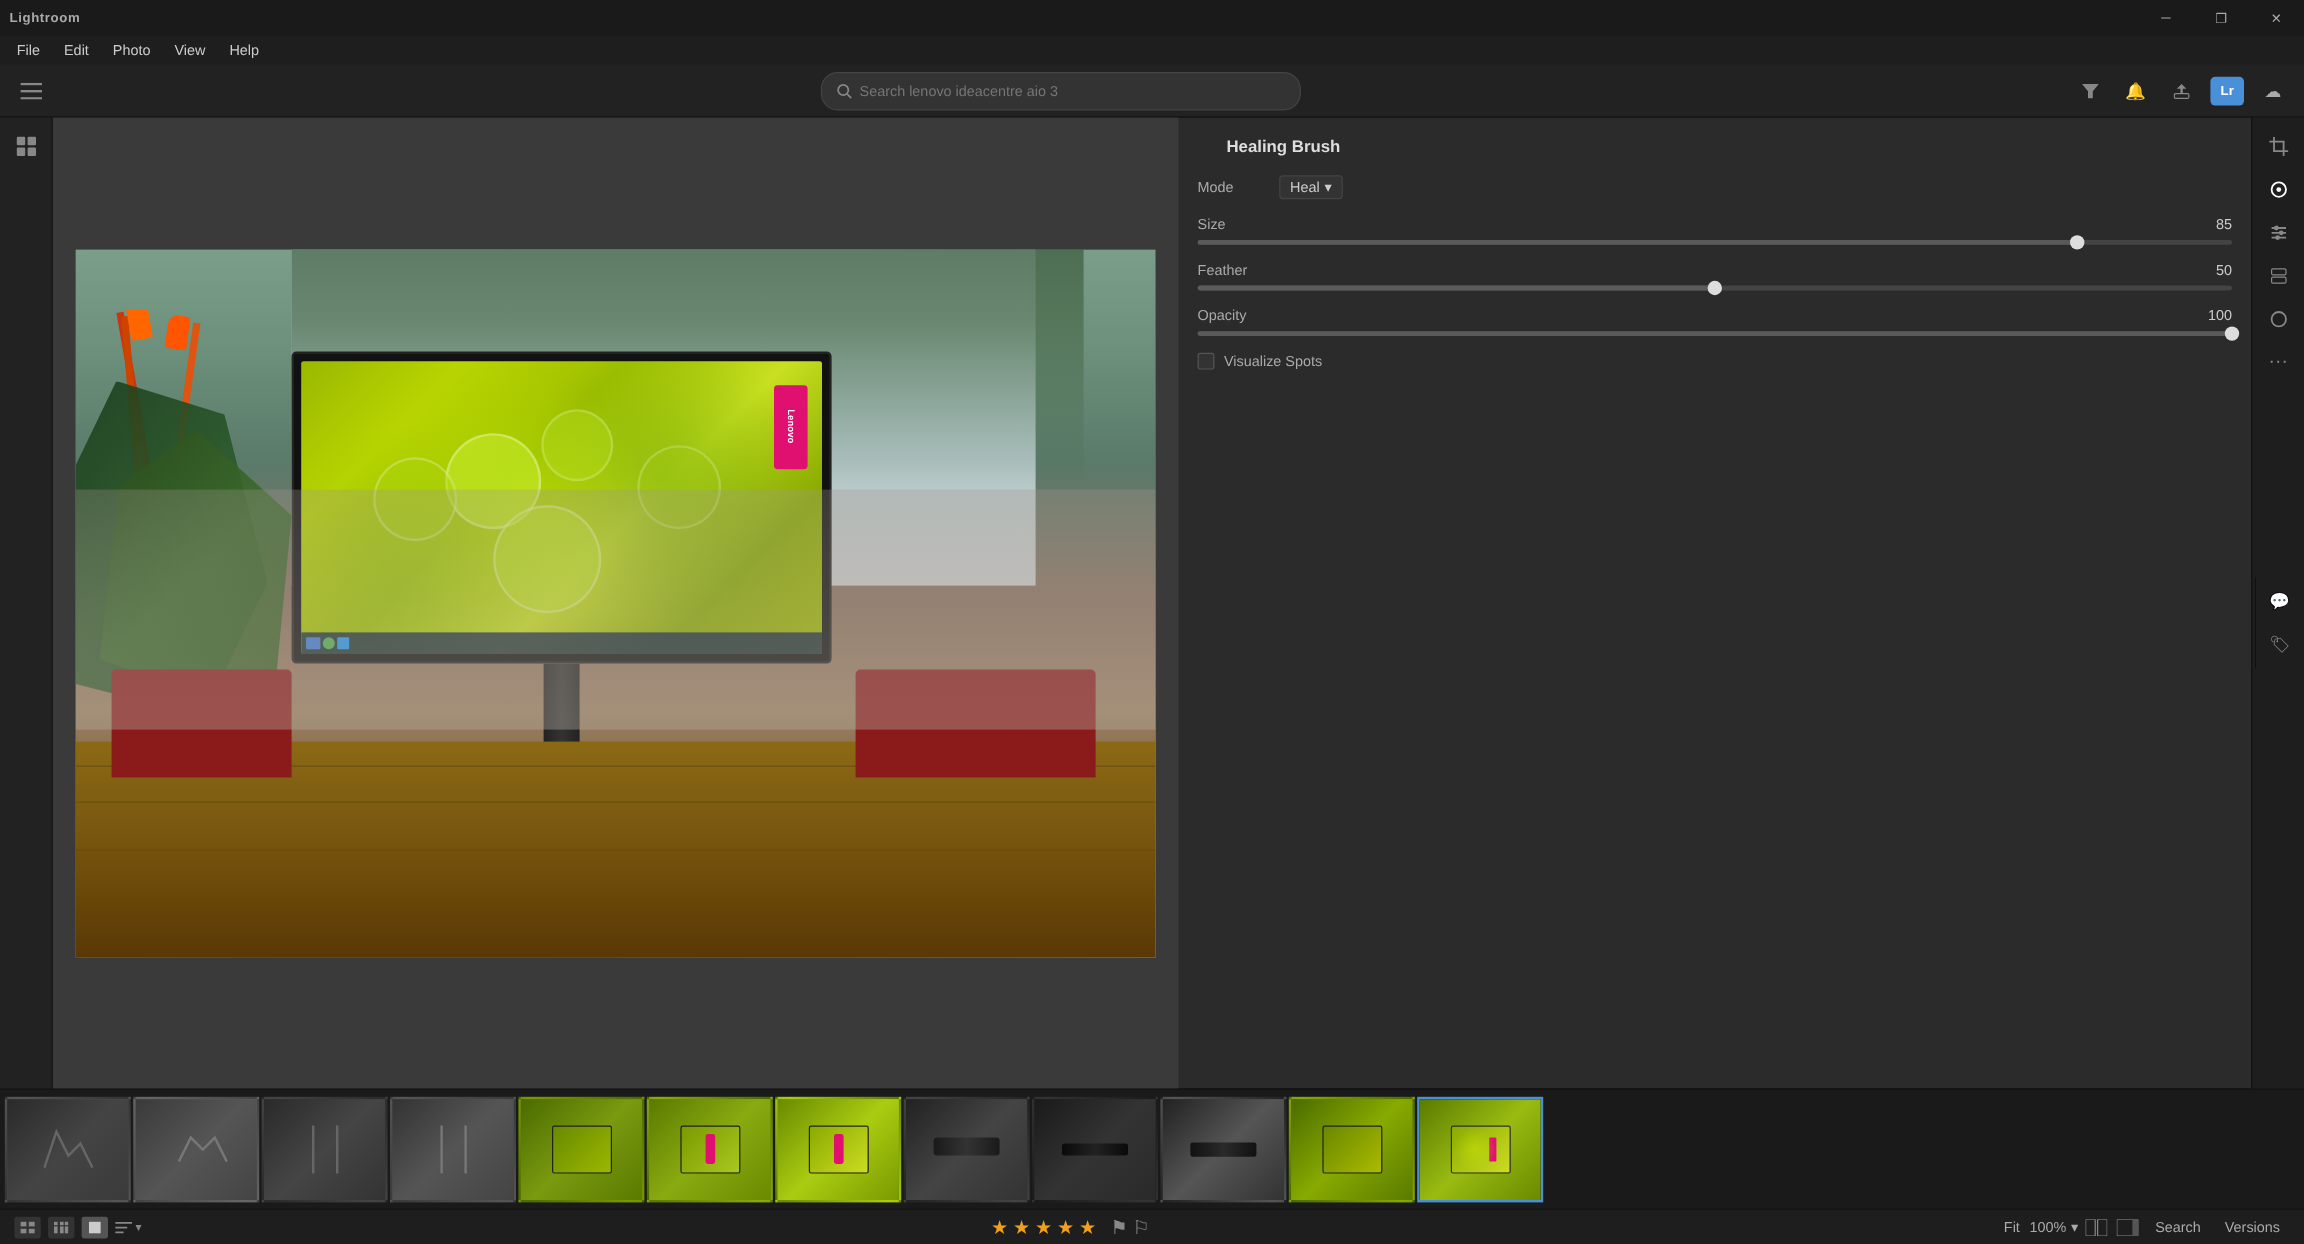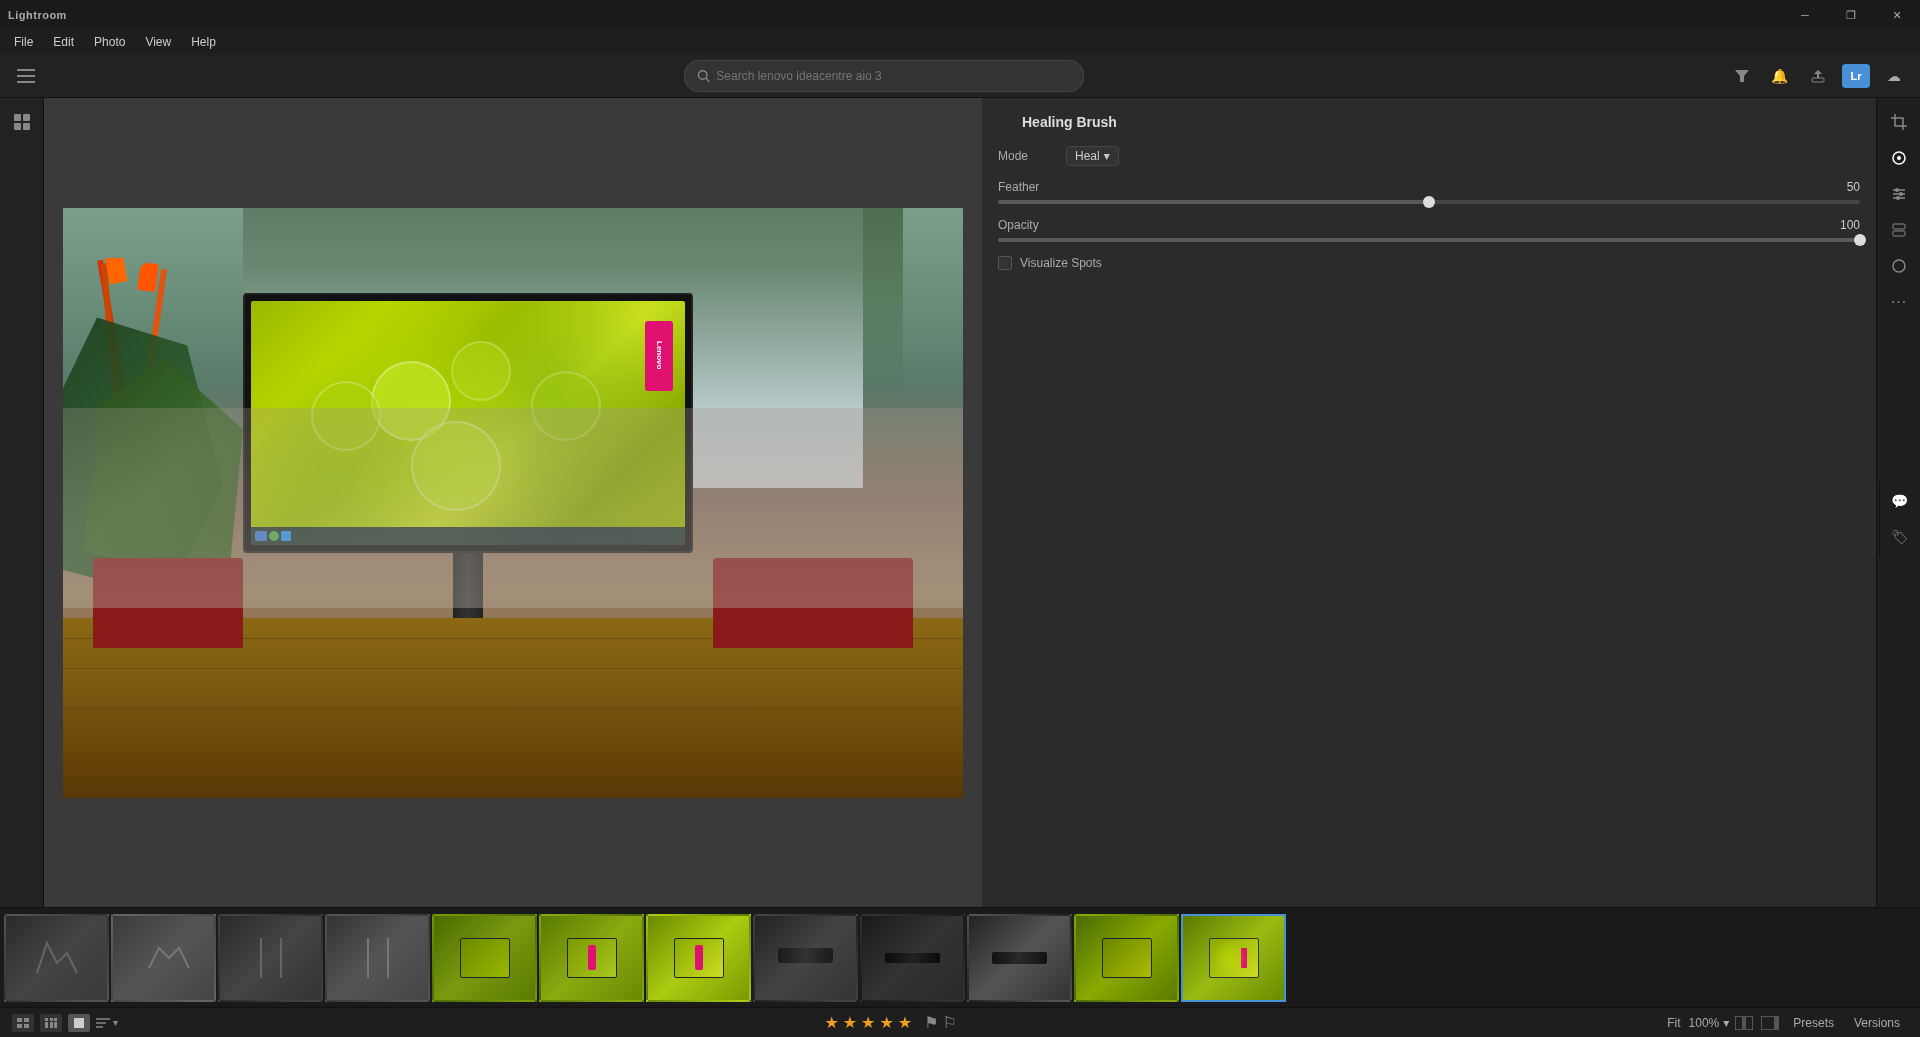--- a/index.html
+++ b/index.html
@@ -560,20 +560,30 @@
       <div class="panel-title">Healing Brush</div>
 
       <div class="panel-row">
         <span class="panel-label">Mode</span>
         <div class="mode-select">
           <span>Heal</span>
           <span>▾</span>
         </div>
       </div>
 
+      <div style="margin-bottom:14px;">
+        <div style="display:flex; align-items:center; margin-bottom:6px;">
+          <span class="panel-label">Size</span>
+          <span class="panel-value" style="margin-left:auto;">85</span>
+        </div>
+        <div class="slider-container">
+          <div class="slider-track" style="width: 85%;"></div>
+          <div class="slider-thumb" style="left: 85%;"></div>
+        </div>
+      </div>
 
       <div style="margin-bottom:14px;">
         <div style="display:flex; align-items:center; margin-bottom:6px;">
           <span class="panel-label">Feather</span>
           <span class="panel-value" style="margin-left:auto;">50</span>
         </div>
         <div class="slider-container">
           <div class="slider-track" style="width: 50%;"></div>
           <div class="slider-thumb" style="left: 50%;"></div>
         </div>
@@ -777,21 +787,21 @@
           <rect x="10" y="0" width="8" height="14" rx="1" stroke="#888" fill="none" stroke-width="1"></rect>
         </svg>
       </div>
       <div class="toolbar-icon" style="width:22px; height:22px; color:#888;">
         <svg width="18" height="14" viewBox="0 0 18 14">
           <rect x="0" y="0" width="18" height="14" rx="1" stroke="#888" fill="none" stroke-width="1"></rect>
           <rect x="13" y="0" width="5" height="14" rx="1" fill="#555"></rect>
         </svg>
       </div>
     </div>
-    <span class="presets-btn">Presets</span>
+    <span class="presets-btn">Search</span>
     <span class="versions-btn">Versions</span>
   </div>
 </div>
 
 <div style="position:fixed; right:0; top:50%; transform:translateY(-50%); display:flex; flex-direction:column; gap:4px; padding:4px; background:#1e1e1e; border-left:1px solid #111;">
   <div class="panel-icon-btn" style="font-size:14px; color:#888;">💬</div>
   <div class="panel-icon-btn" style="font-size:14px; color:#888;">🏷</div>
 </div>
 
 </body></html>

